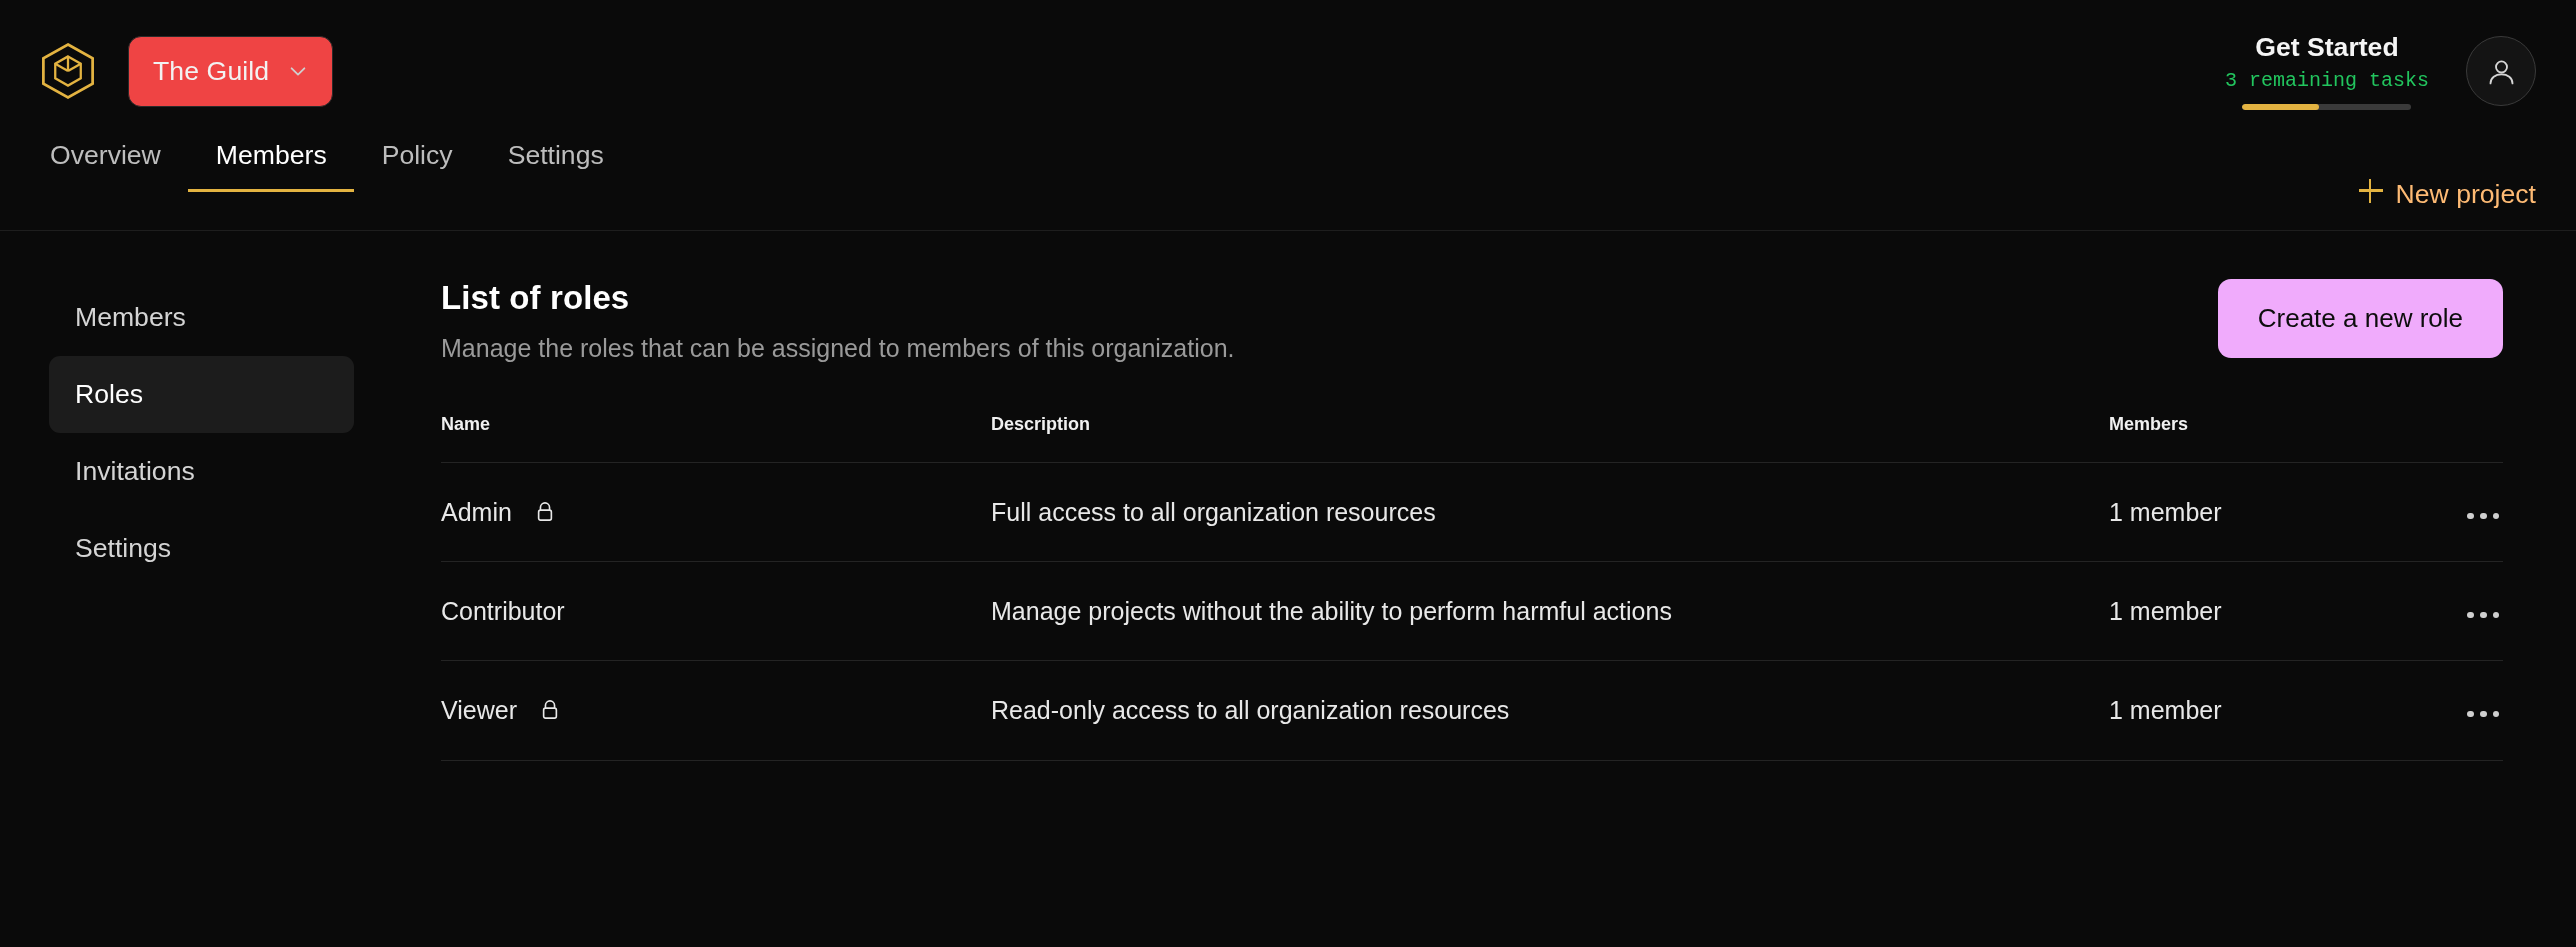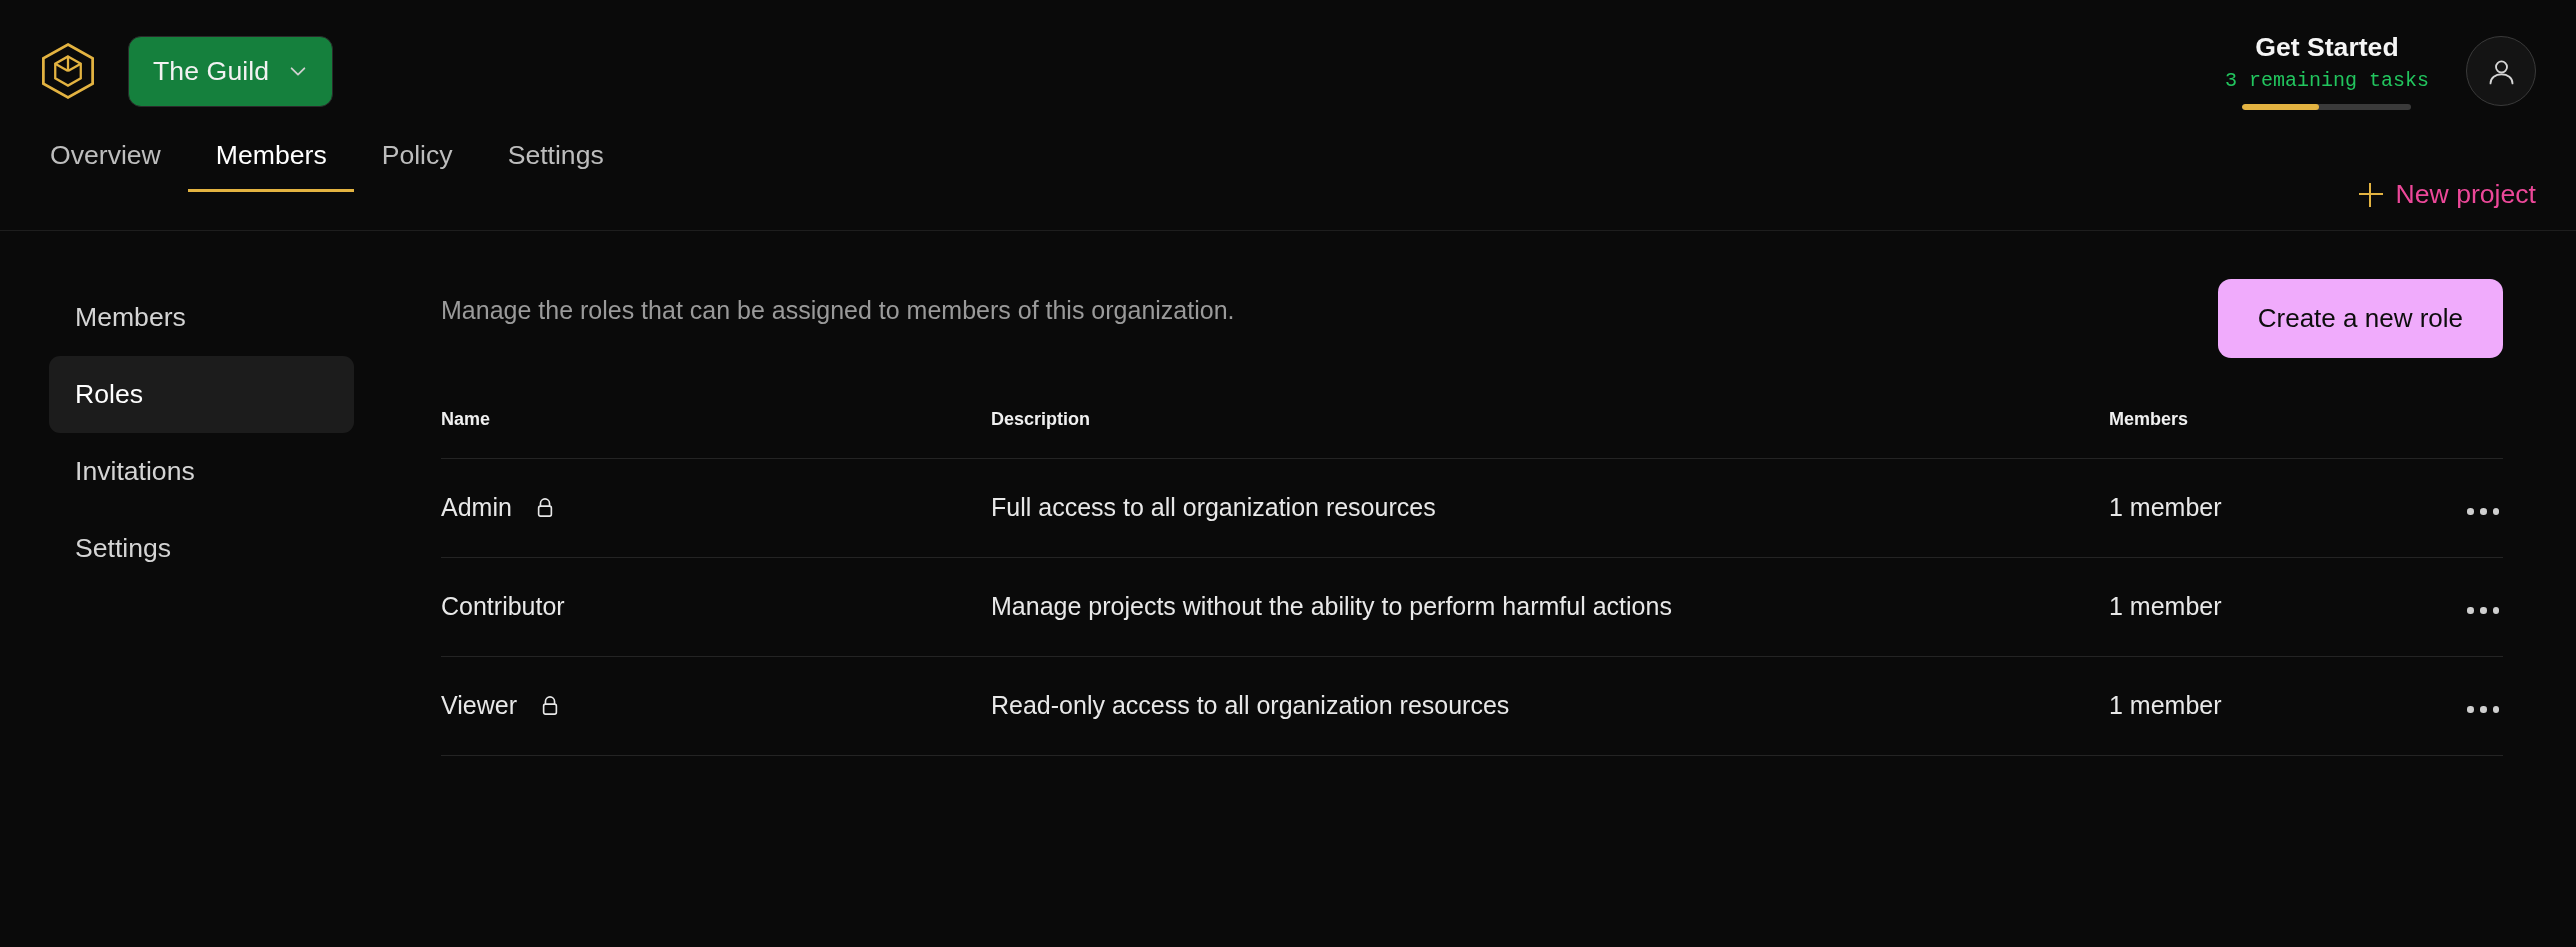--- a/index.html
+++ b/index.html
@@ -34,21 +34,21 @@
     display: flex;
     align-items: center;
     justify-content: center;
   }
   .org-switcher {
     margin-left: 29px;
     height: 71px;
     min-width: 197px;
     border: 0.9px solid #2a2a2a;
     border-radius: 13px;
-    background: #15803d;
+    background: #ef4444;
     display: flex;
     align-items: center;
     justify-content: space-between;
     padding: 0 24px;
     gap: 18.3px;
     cursor: pointer;
   }
   .org-switcher .org-name {
     font-size: 26.6px;
     color: #f2f2f2;
@@ -130,23 +130,23 @@
     line-height: 1;
   }
   .tab:first-child { padding-left: 13px; }
   .tab.active {
     color: #ffffff;
     border-bottom-color: #e3b341;
   }
   .nav-spacer { flex: 1 1 auto; }
   .new-project {
     display: flex;
-    align-items: center;
+    align-items: flex-start;
     gap: 13px;
-    color: #ec4899;
+    color: #fdba74;
     font-size: 26.6px;
     padding-bottom: 20px;
     cursor: pointer;
   }
   .plus-icon {
     width: 24px;
     height: 24px;
     position: relative;
     flex: 0 0 auto;
   }
@@ -332,20 +332,21 @@
     <div class="sidebar">
       <div class="side-item">Members</div>
       <div class="side-item active">Roles</div>
       <div class="side-item">Invitations</div>
       <div class="side-item">Settings</div>
     </div>
 
     <div class="main">
       <div class="main-head">
         <div>
+          <div class="page-title">List of roles</div>
           <div class="page-sub">Manage the roles that can be assigned to members of this organization.</div>
         </div>
         <button class="create-role-btn">Create a new role</button>
       </div>
 
       <table class="roles">
         <thead>
           <tr>
             <th class="col-name">Name</th>
             <th class="col-desc">Description</th>

